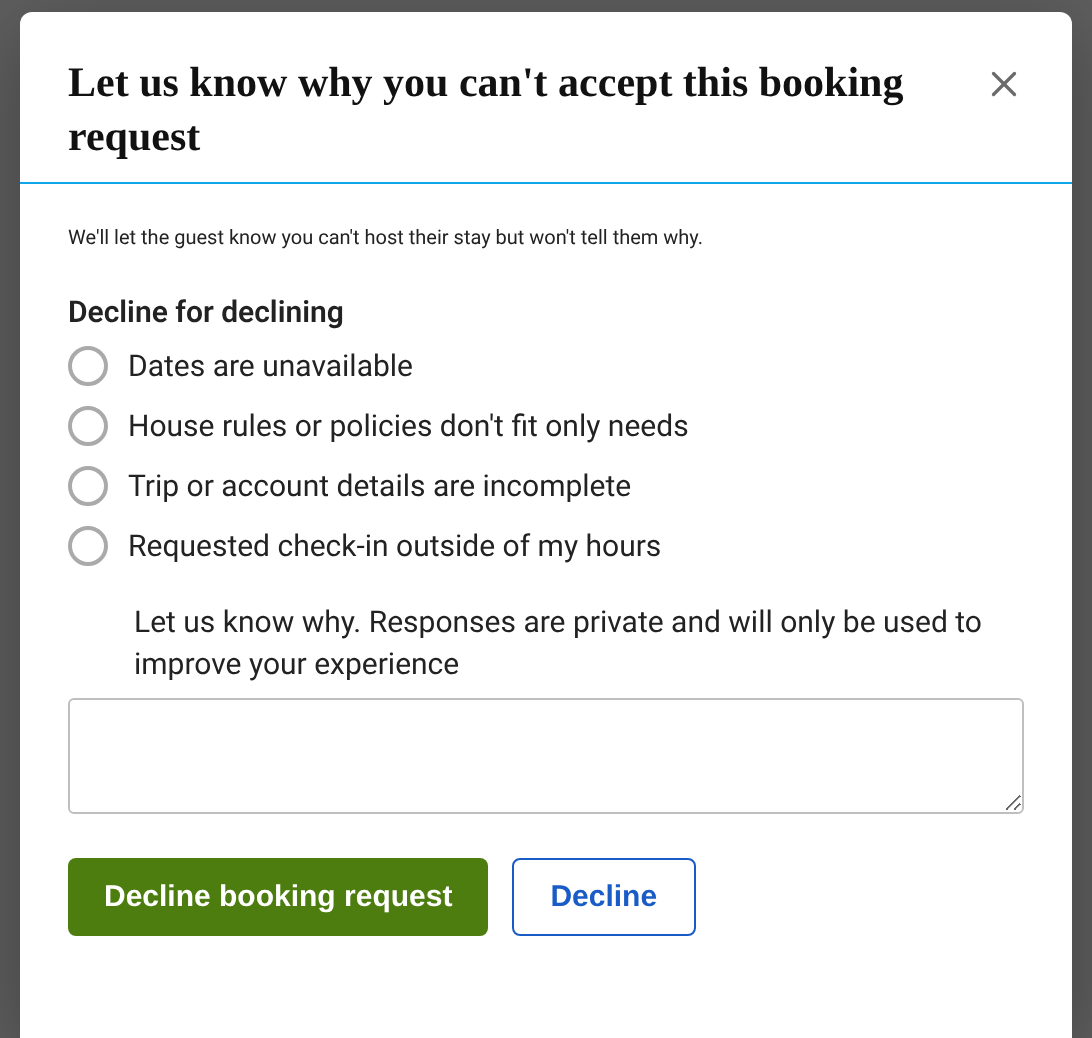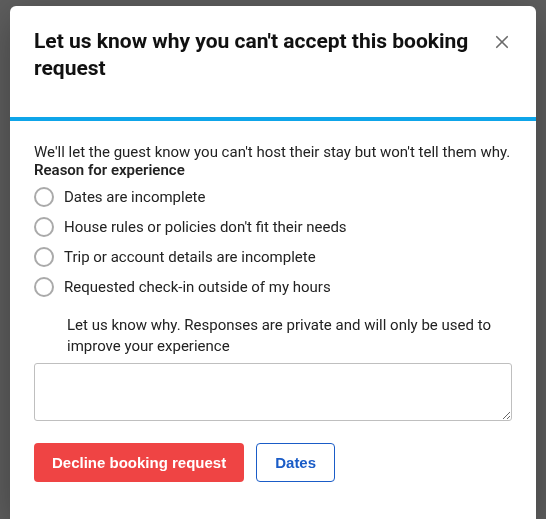--- a/index.html
+++ b/index.html
@@ -22,23 +22,24 @@
       left: 10px;
       right: 10px;
       bottom: 0;
       background: #fff;
       border-radius: 6px 6px 0 0;
       box-shadow: 0 10px 40px rgba(0,0,0,0.3);
       display: flex;
       flex-direction: column;
     }
     .modal-header {
-      padding: 22px 24px 34px 24px;
-      border-bottom: 4px solid #0ea5e9;
+      padding: 22px 24px 8px 24px;
+      border-bottom: 1px solid #0ea5e9;
       position: relative;
+      font-family: Liberation Serif, serif;
     }
     .modal-title {
       font-size: 21px;
       font-weight: 700;
       color: #111;
       line-height: 1.3;
       padding-right: 40px;
     }
     .close-btn {
       position: absolute;
@@ -53,22 +54,23 @@
       align-items: center;
       justify-content: center;
       color: #6b6b6b;
     }
     .close-btn svg { width: 18px; height: 18px; }
     .modal-body {
       padding: 22px 24px 24px 24px;
       flex: 1;
     }
     .intro {
-      font-size: 15px;
-      color: #222;
+      font-size: 10px;
+      color: #222;
+      margin-bottom: 22px;
     }
     .reason-label {
       font-size: 15px;
       font-weight: 600;
       color: #222;
       margin-bottom: 8px;
     }
     .radio-group {
       display: flex;
       flex-direction: column;
@@ -120,21 +122,21 @@
       padding: 6px 8px;
       font-family: inherit;
       font-size: 14px;
     }
     .button-row {
       display: flex;
       gap: 12px;
       margin-top: 18px;
     }
     .btn-primary {
-      background: #ef4444;
+      background: #4d7c0f;
       color: #fff;
       border: none;
       border-radius: 4px;
       padding: 11px 18px;
       font-size: 15px;
       font-weight: 600;
       cursor: pointer;
     }
     .btn-secondary {
       background: #fff;
@@ -161,49 +163,49 @@
         <line x1="5" y1="5" x2="19" y2="19"></line>
         <line x1="19" y1="5" x2="5" y2="19"></line>
       </svg>
     </button>
   </div>
 
   <div class="modal-body">
 
     <p class="intro">We'll let the guest know you can't host their stay but won't tell them why.</p>
 
-    <div class="reason-label">Reason for experience</div>
+    <div class="reason-label">Decline for declining</div>
 
     <div class="radio-group">
 
       <label class="radio-row">
         <span class="radio"></span>
-        <span class="radio-label">Dates are incomplete</span>
-      </label>
-
-      <label class="radio-row">
-        <span class="radio"></span>
-        <span class="radio-label">House rules or policies don't fit their needs</span>
+        <span class="radio-label">Dates are unavailable</span>
+      </label>
+
+      <label class="radio-row">
+        <span class="radio"></span>
+        <span class="radio-label">House rules or policies don't fit only needs</span>
       </label>
 
       <label class="radio-row">
         <span class="radio"></span>
         <span class="radio-label">Trip or account details are incomplete</span>
       </label>
 
       <label class="radio-row">
         <span class="radio"></span>
         <span class="radio-label">Requested check-in outside of my hours</span>
       </label>
 
 
     </div>
 
     <div class="textarea-label">Let us know why. Responses are private and will only be used to improve your experience</div>
     <textarea class="textarea" value="" style=""></textarea>
 
     <div class="button-row">
       <button class="btn-primary">Decline booking request</button>
-      <button class="btn-secondary">Dates</button>
+      <button class="btn-secondary">Decline</button>
     </div>
 
   </div>
 </div>
 
 </body></html>

